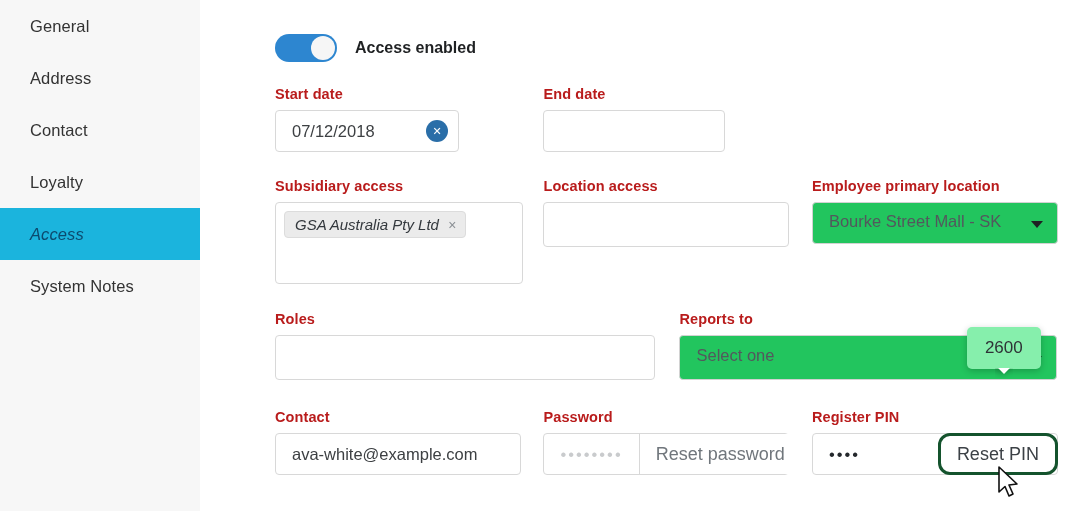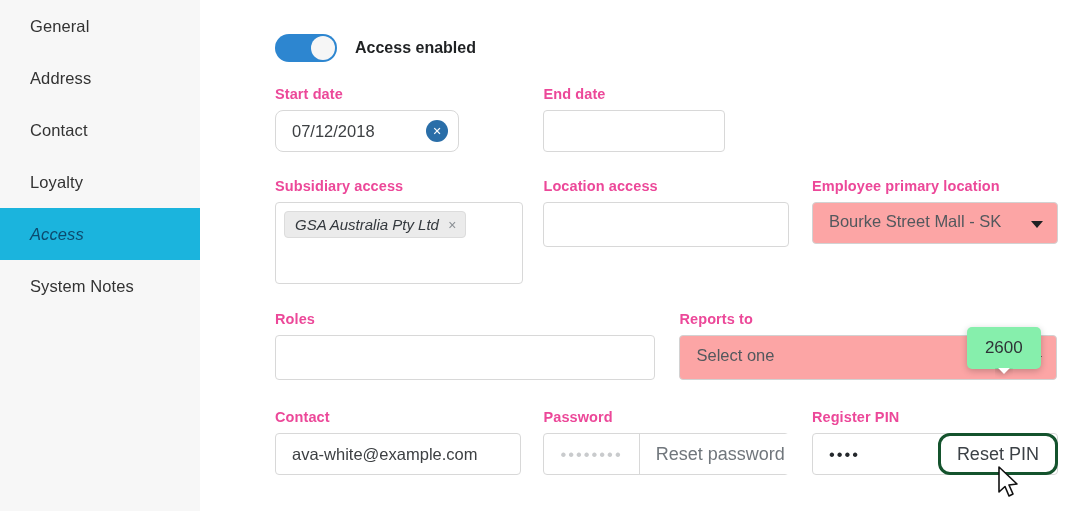--- a/index.html
+++ b/index.html
@@ -43,21 +43,21 @@
   .main {
     position: absolute;
     left: 200px; top: 12px;
     width: 882px; height: 522px;
     background: #ffffff;
   }
 
   .label {
     font-size: 14.5px;
     font-weight: bold;
-    color: #ec4899;
+    color: #b91c1c;
     letter-spacing: .1px;
     margin-bottom: 8px;
     display: block;
   }
 
   .field {
     background: #ffffff;
     border: 1px solid #d8d8d8;
     border-radius: 4px;
     height: 42px;
@@ -96,21 +96,21 @@
     font-weight: bold;
     color: #1f2123;
   }
 
   
   .row-dates { position: absolute; left: 75px; top: 74px; }
   .col { display: inline-block; vertical-align: top; }
   .start-col { width: 184px; margin-right: 80px; }
   .end-col   { width: 182px; }
 
-  .date-field { position: relative; padding-right: 44px; border-radius: 8px; }
+  .date-field { position: relative; padding-right: 44px; }
   .clear-btn {
     position: absolute;
     right: 10px; top: 50%;
     transform: translateY(-50%);
     width: 22px; height: 22px;
     border-radius: 50%;
     background: #2a6ea8;
     color: #ffffff;
     font-size: 11px;
     line-height: 22px;
@@ -159,21 +159,21 @@
   .select {
     position: relative;
     border: 1px solid #d2d2d2;
     border-radius: 4px;
     height: 42px;
     display: flex;
     align-items: center;
     padding: 0 34px 4px 16px;
     font-size: 16.5px;
     color: #53585d;
-    background: #fca5a5;
+    background: #22c55e;
     cursor: pointer;
   }
   .select .caret {
     position: absolute;
     right: 14px; top: 50%;
     margin-top: -2px;
     width: 0; height: 0;
     border-left: 6px solid transparent;
     border-right: 6px solid transparent;
     border-top: 7px solid #1f2123;

